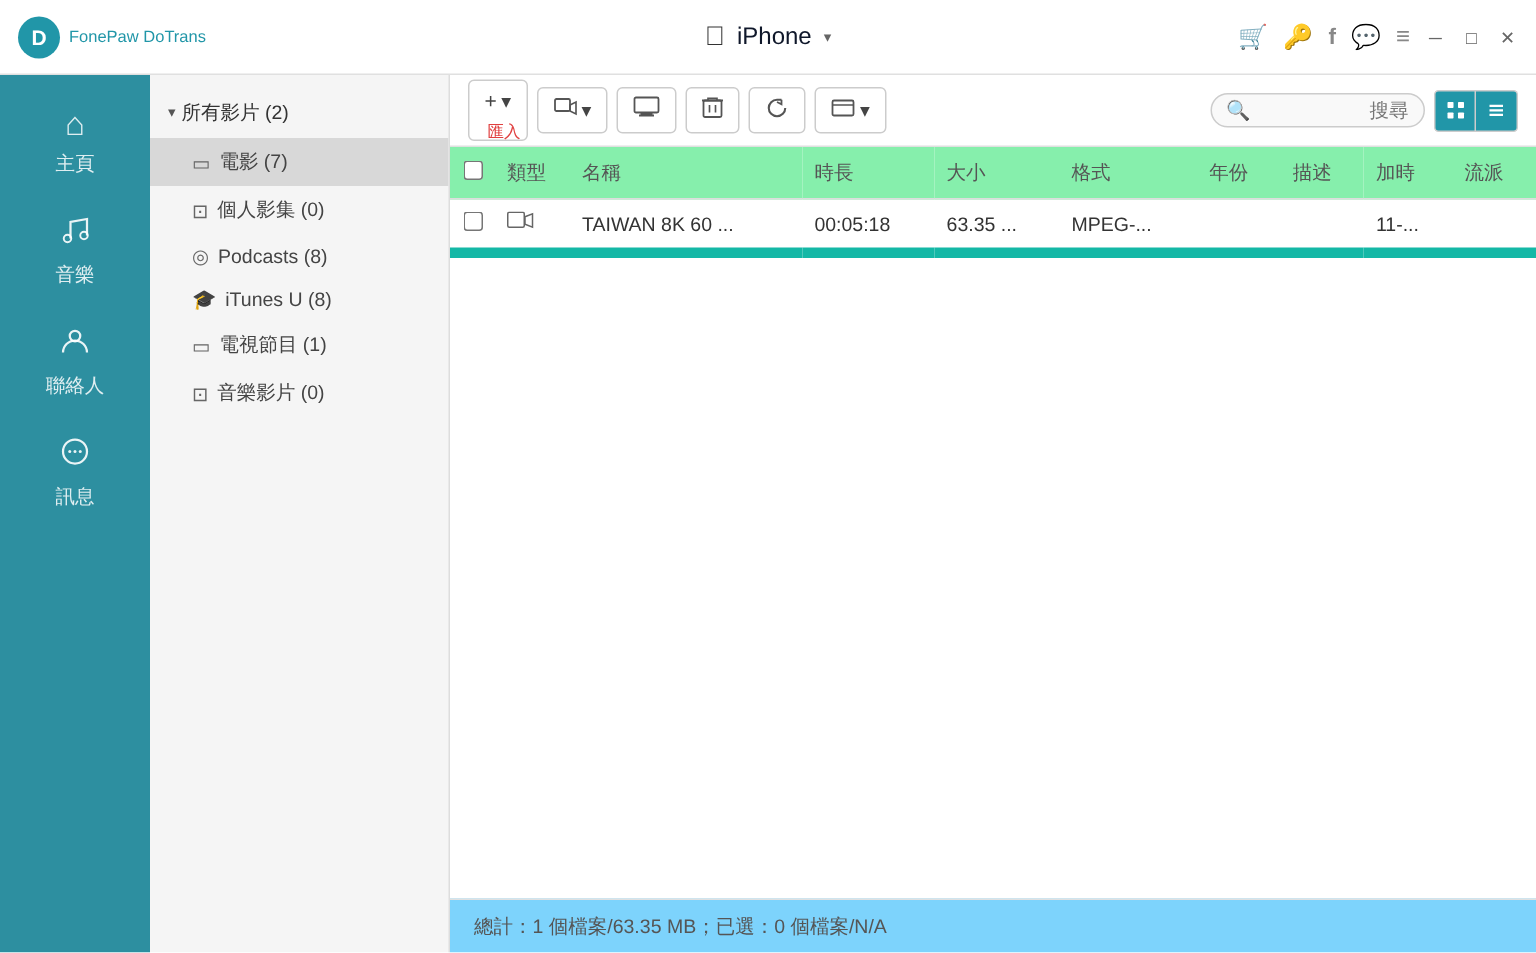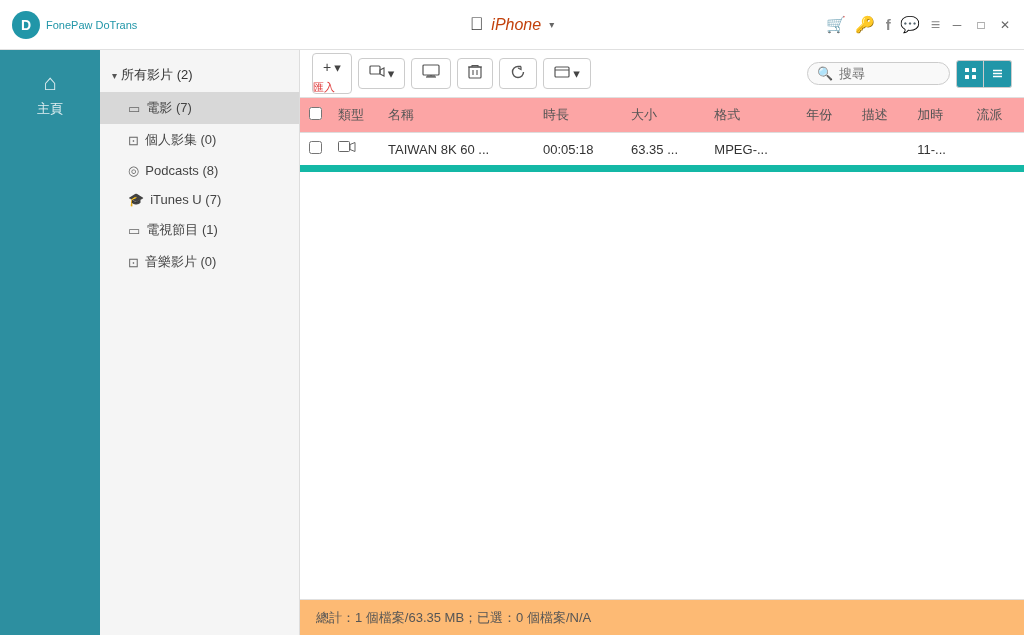--- a/index.html
+++ b/index.html
@@ -52,22 +52,21 @@
       display: flex;
       align-items: center;
       gap: 8px;
     }
     .apple-icon {
       font-size: 18px;
       color: #333;
     }
     .device-name {
       font-size: 16px;
-      color: #c2410c;
-      font-style: italic;
+      color: #0f172a;
     }
     .dropdown-arrow {
       font-size: 10px;
       color: #666;
     }
     .titlebar-right {
       margin-left: auto;
       display: flex;
       align-items: center;
       gap: 10px;
@@ -195,21 +194,21 @@
     }
     .toolbar-btn .btn-icon {
       font-size: 14px;
     }
     .toolbar-btn.import-btn {
       position: relative;
     }
     .import-label {
       position: absolute;
       top: 26px;
-      left: 0;
+      left: 12px;
       font-size: 11px;
       color: #e04040;
       white-space: nowrap;
     }
     .toolbar-spacer {
       flex: 1;
     }
     .search-box {
       display: flex;
       align-items: center;
@@ -219,20 +218,21 @@
       gap: 5px;
       background: #f9f9f9;
     }
     .search-input {
       border: none;
       background: transparent;
       font-size: 13px;
       outline: none;
       width: 100px;
       color: #999;
+      text-align: right;
     }
     .view-btn {
       display: flex;
       align-items: center;
       justify-content: center;
       width: 28px;
       height: 28px;
       border: 1px solid #ccc;
       cursor: pointer;
     }
@@ -252,21 +252,21 @@
     .table-container {
       flex: 1;
       overflow-y: auto;
     }
     table {
       width: 100%;
       border-collapse: collapse;
       font-size: 13px;
     }
     thead tr {
-      background: #fca5a5;
+      background: #86efac;
       border-bottom: 1px solid #ddd;
     }
     thead th {
       padding: 8px 8px;
       text-align: left;
       color: #555;
       font-weight: 500;
       white-space: nowrap;
     }
     thead th:first-child {
@@ -281,21 +281,21 @@
       color: #333;
       border-bottom: 7px solid #14b8a6;
     }
     .checkbox-cell {
       text-align: center;
     }
 
     
     .status-bar {
       height: 36px;
-      background: #fdba74;
+      background: #7dd3fc;
       border-top: 1px solid #e0e0e0;
       display: flex;
       align-items: center;
       padding: 0 16px;
       font-size: 13px;
       color: #555;
     }
   </style>
 </head>
 <body>
@@ -326,20 +326,50 @@
   </div>
 </div>
 
 <div class="main-area">
 
   <div class="sidebar">
     <div class="sidebar-item">
       <span class="sidebar-icon">⌂</span>
       <span>主頁</span>
     </div>
+    <div class="sidebar-item">
+      <span class="sidebar-icon">
+        <svg width="22" height="22" viewBox="0 0 22 22" fill="none">
+          <path d="M8 17V6l11-2v11" stroke="rgba(255,255,255,0.9)" stroke-width="1.5"></path>
+          <circle cx="6" cy="17" r="2.5" stroke="rgba(255,255,255,0.9)" stroke-width="1.3"></circle>
+          <circle cx="17" cy="15" r="2.5" stroke="rgba(255,255,255,0.9)" stroke-width="1.3"></circle>
+        </svg>
+      </span>
+      <span>音樂</span>
+    </div>
+    <div class="sidebar-item">
+      <span class="sidebar-icon">
+        <svg width="22" height="22" viewBox="0 0 22 22" fill="none">
+          <circle cx="11" cy="8" r="3.5" stroke="rgba(255,255,255,0.9)" stroke-width="1.5"></circle>
+          <path d="M3 19c0-4.4 3.6-8 8-8s8 3.6 8 8" stroke="rgba(255,255,255,0.9)" stroke-width="1.5"></path>
+        </svg>
+      </span>
+      <span>聯絡人</span>
+    </div>
+    <div class="sidebar-item">
+      <span class="sidebar-icon">
+        <svg width="22" height="22" viewBox="0 0 22 22" fill="none">
+          <circle cx="11" cy="11" r="8" stroke="rgba(255,255,255,0.9)" stroke-width="1.5"></circle>
+          <circle cx="7.5" cy="11" r="1" fill="rgba(255,255,255,0.9)"></circle>
+          <circle cx="11" cy="11" r="1" fill="rgba(255,255,255,0.9)"></circle>
+          <circle cx="14.5" cy="11" r="1" fill="rgba(255,255,255,0.9)"></circle>
+        </svg>
+      </span>
+      <span>訊息</span>
+    </div>
   </div>
 
   <div class="category-panel">
     <div class="category-header">
       <span class="category-arrow">▾</span>
       <span>所有影片 (2)</span>
     </div>
 
     <div class="category-item active">
       <span class="category-item-icon">▭</span>
@@ -348,21 +378,21 @@
     <div class="category-item">
       <span class="category-item-icon">⊡</span>
       <span>個人影集 (0)</span>
     </div>
     <div class="category-item">
       <span class="category-item-icon">◎</span>
       <span>Podcasts (8)</span>
     </div>
     <div class="category-item">
       <span class="category-item-icon">🎓</span>
-      <span>iTunes U (7)</span>
+      <span>iTunes U (8)</span>
     </div>
     <div class="category-item">
       <span class="category-item-icon">▭</span>
       <span>電視節目 (1)</span>
     </div>
     <div class="category-item">
       <span class="category-item-icon">⊡</span>
       <span>音樂影片 (0)</span>
     </div>
   </div>

